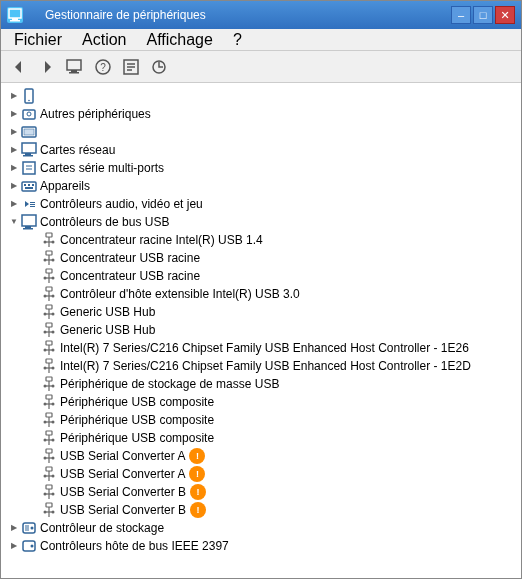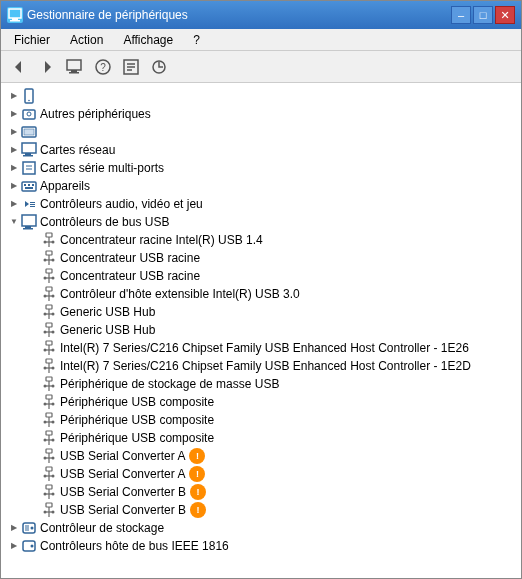--- a/index.html
+++ b/index.html
@@ -27,21 +27,21 @@
       padding: 4px 6px;
       display: flex;
       align-items: center;
       justify-content: space-between;
       height: 28px;
       flex-shrink: 0;
     }
     .title-bar-left {
       display: flex;
       align-items: center;
-      gap: 4px;
+      gap: 22px;
     }
     .title-icon {
       width: 16px;
       height: 16px;
       background: #4fc3f7;
       border-radius: 2px;
       display: flex;
       align-items: center;
       justify-content: center;
       font-size: 10px;
@@ -76,21 +76,21 @@
       padding: 2px 4px;
       display: flex;
       gap: 2px;
       height: 22px;
       align-items: center;
       flex-shrink: 0;
     }
     .menu-item {
       padding: 14px 8px;
       cursor: pointer;
-      font-size: 12px;
+      font-size: 16px;
       border: 1px solid transparent;
     }
     .toolbar {
       background: #f0f0f0;
       border-bottom: 1px solid #ccc;
       padding: 3px 6px;
       display: flex;
       gap: 4px;
       align-items: center;
       height: 32px;
@@ -594,17 +594,17 @@
         </div>
         <div class="tree-item">
           <span class="tree-indent" style="width:6px"></span>
           <span class="expand-btn">▶</span>
           <span class="tree-icon">
             <svg width="16" height="16" viewBox="0 0 16 16">
               <rect x="2" y="3" width="12" height="10" rx="2" fill="none" stroke="#336699" stroke-width="1.5"></rect>
               <circle cx="11" cy="8" r="1.5" fill="#336699"></circle>
             </svg>
           </span>
-          <span class="tree-label">Contrôleurs hôte de bus IEEE 1816</span>
+          <span class="tree-label">Contrôleurs hôte de bus IEEE 2397</span>
         </div>
       </div>
   </div>
 </div>
 
 </body></html>

